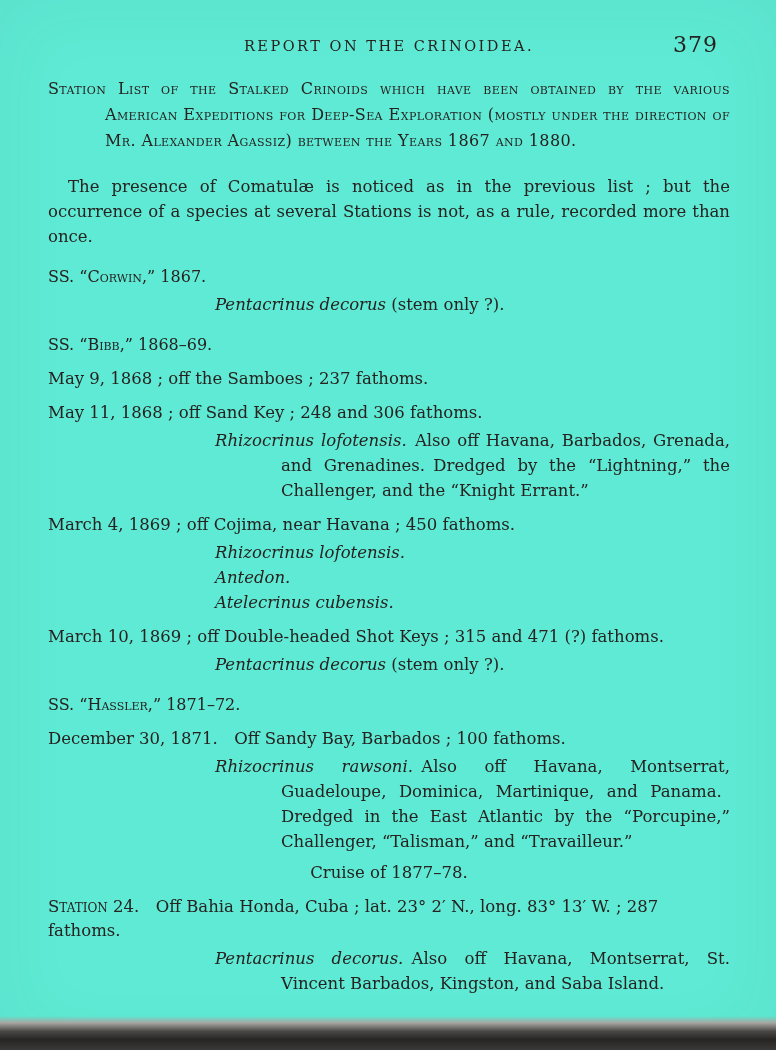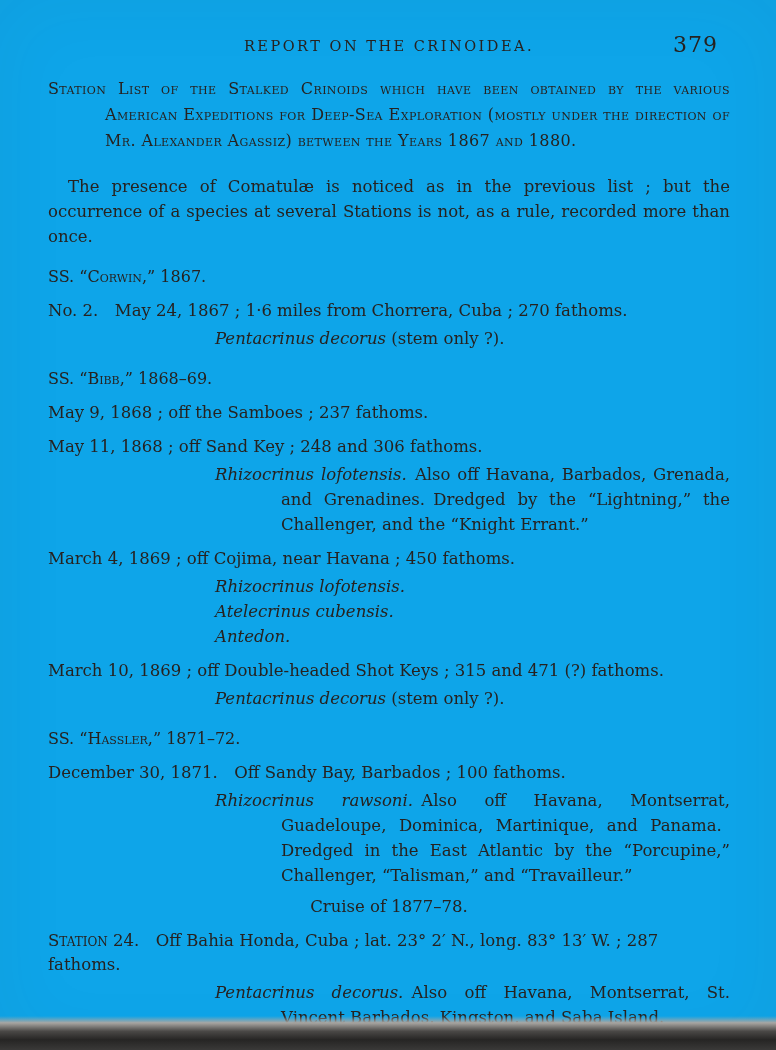--- a/index.html
+++ b/index.html
@@ -1,20 +1,20 @@
 <!DOCTYPE html>
 <html><head>
 <meta charset="utf-8">
 <style>
   html, body { margin: 0; padding: 0; background: #d8d6d2; }
   .page {
     position: relative;
     width: 776px;
     height: 1050px;
-    background: #0ea5e9;
+    background: #5eead4;
     color: #262220;
     font-family: "DejaVu Serif", "Liberation Serif", serif;
     font-size: 16.5px;
     line-height: 24px;
     overflow: hidden;
     box-shadow: inset 0 0 80px rgba(60,50,40,0.05);
   }
   .content { padding: 36px 46px 0 48px; }
   .page-header { position: relative; text-align: center; font-size: 14.5px; letter-spacing: 2.5px; line-height: 20px; }
   .page-number { position: absolute; right: 12px; top: -1px; font-size: 22px; letter-spacing: 1px; }
@@ -42,33 +42,32 @@
     <header class="page-header">
       <span class="running-title">REPORT ON THE CRINOIDEA.</span>
       <span class="page-number">379</span>
     </header>
 
     <p class="station-heading sc">Station List of the Stalked Crinoids which have been obtained by the various American Expeditions for Deep-Sea Exploration (mostly under the direction of Mr. Alexander Agassiz) between the Years 1867 and 1880.</p>
 
     <p class="intro">The presence of Comatulæ is noticed as in the previous list ; but the occurrence of a species at several Stations is not, as a rule, recorded more than once.</p>
 
     <p class="ship sc">SS. “Corwin,” 1867.</p>
-    <p class="entry">No. 2. May 24, 1867 ; 1·6 miles from Chorrera, Cuba ; 270 fathoms.</p>
     <p class="species"><i class="sp-name">Pentacrinus decorus</i><span> (stem only ?).</span></p>
 
     <p class="ship sc">SS. “Bibb,” 1868–69.</p>
     <p class="entry">May 9, 1868 ; off the Samboes ; 237 fathoms.</p>
 
     <p class="entry">May 11, 1868 ; off Sand Key ; 248 and 306 fathoms.</p>
     <p class="species"><i class="sp-name">Rhizocrinus lofotensis.</i><span> Also off Havana, Barbados, Grenada, and Grenadines. Dredged by the “Lightning,” the Challenger, and the “Knight Errant.”</span></p>
 
     <p class="entry">March 4, 1869 ; off Cojima, near Havana ; 450 fathoms.</p>
     <p class="species"><i class="sp-name">Rhizocrinus lofotensis.</i><span></span></p>
+    <p class="species"><i class="sp-name">Antedon.</i><span></span></p>
     <p class="species"><i class="sp-name">Atelecrinus cubensis.</i><span></span></p>
-    <p class="species"><i class="sp-name">Antedon.</i><span></span></p>
 
     <p class="entry">March 10, 1869 ; off Double-headed Shot Keys ; 315 and 471 (?) fathoms.</p>
     <p class="species"><i class="sp-name">Pentacrinus decorus</i><span> (stem only ?).</span></p>
 
     <p class="ship sc">SS. “Hassler,” 1871–72.</p>
     <p class="entry">December 30, 1871. Off Sandy Bay, Barbados ; 100 fathoms.</p>
     <p class="species"><i class="sp-name">Rhizocrinus rawsoni.</i><span> Also off Havana, Montserrat, Guadeloupe, Dominica, Martinique, and Panama. Dredged in the East Atlantic by the “Porcupine,” Challenger, “Talisman,” and “Travailleur.”</span></p>
 
     <p class="cruise">Cruise of 1877–78.</p>
     <p class="entry"><span class="sc">Station 24.</span><span> Off Bahia Honda, Cuba ; lat. 23° 2′ N., long. 83° 13′ W. ; 287 fathoms.</span></p>

